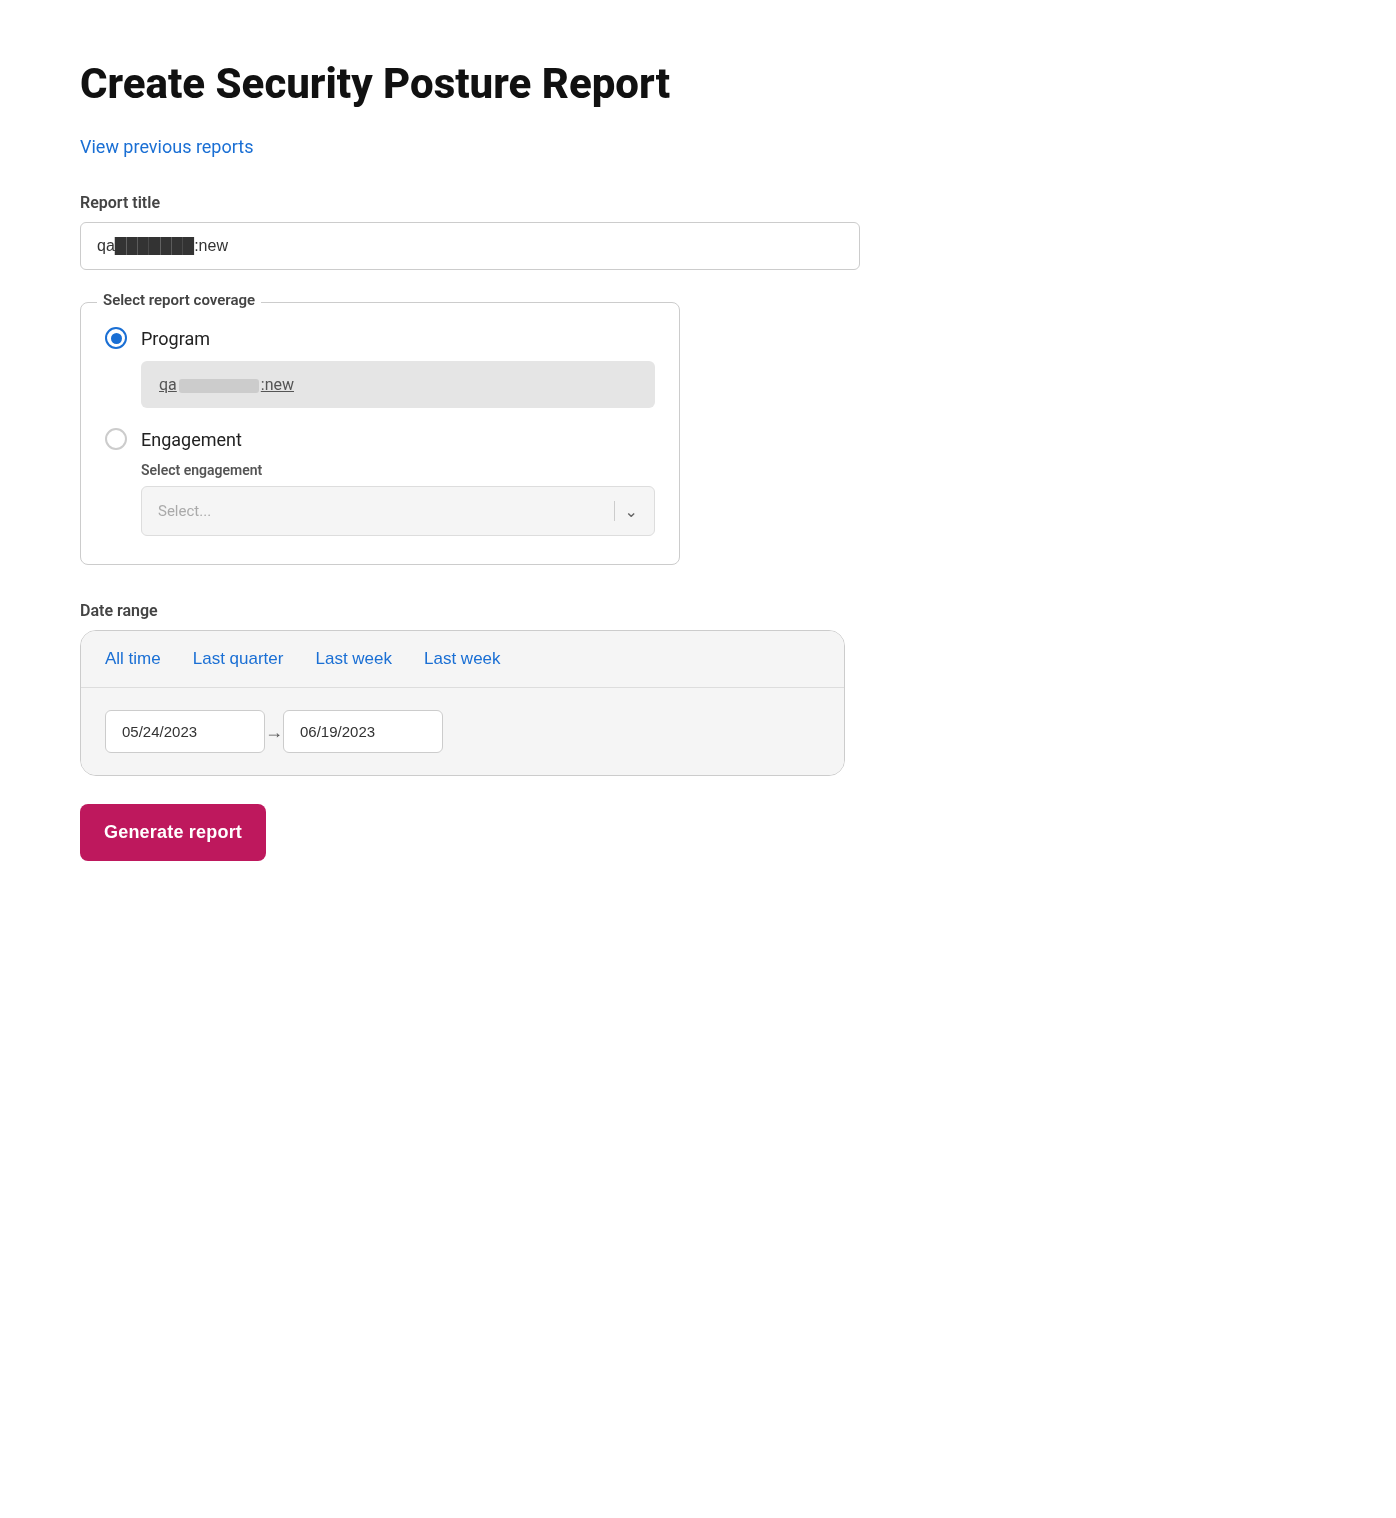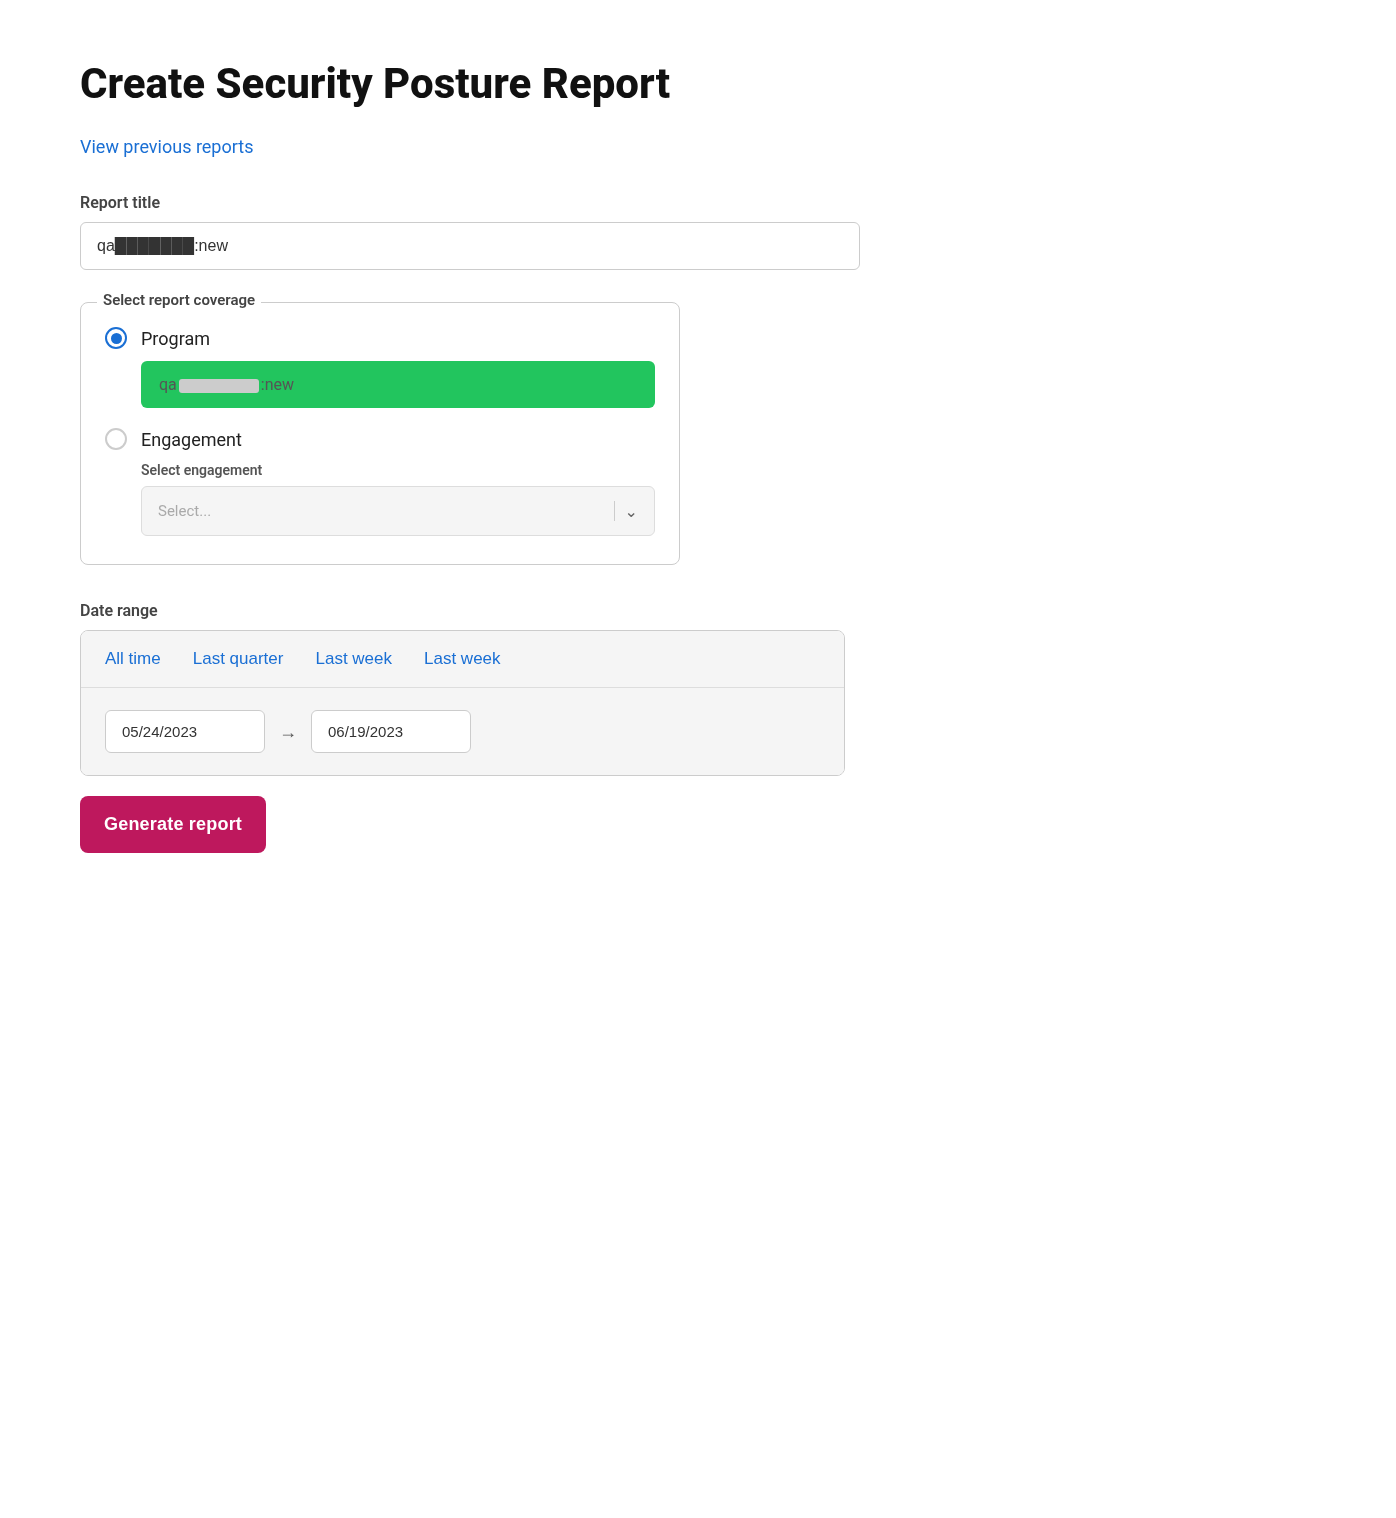--- a/index.html
+++ b/index.html
@@ -104,27 +104,28 @@
     .radio-circle.selected::after {
       content: '';
       width: 11px;
       height: 11px;
       background: #1a6fd4;
       border-radius: 50%;
     }
 
     .program-value-box {
       margin-left: 36px;
-      background: #22c55e;
+      background: #e5e5e5;
       border-radius: 6px;
       padding: 14px 18px;
       font-size: 16px;
       color: #555555;
       margin-bottom: 20px;
       width: calc(100% - 36px);
+      text-decoration: underline;
     }
 
     .redacted {
       display: inline-block;
       background: #cccccc;
       border-radius: 3px;
       width: 80px;
       height: 14px;
       vertical-align: middle;
       margin: 0 2px;
@@ -164,23 +165,23 @@
       font-size: 16px;
       color: #666;
     }
 
     .date-range-section {
       width: 765px;
     }
 
     .date-range-card {
       border: 1.5px solid #cccccc;
-      border-radius: 8px;
+      border-radius: 16px;
       overflow: hidden;
-      margin-bottom: 20px;
+      margin-bottom: 28px;
     }
 
     .date-quick-options {
       background: #f5f5f5;
       padding: 18px 24px;
       display: flex;
       gap: 32px;
       border-bottom: 1.5px solid #dddddd;
     }
 
@@ -192,21 +193,20 @@
       border: none;
       font-weight: 500;
       padding: 0;
     }
 
     .date-inputs-row {
       background: #f5f5f5;
       padding: 22px 24px;
       display: flex;
       align-items: center;
-      gap: 14px;
     }
 
     .date-input-box {
       padding: 12px 16px;
       font-size: 15px;
       border: 1.5px solid #cccccc;
       border-radius: 6px;
       background: #ffffff;
       color: #333333;
       width: 160px;

